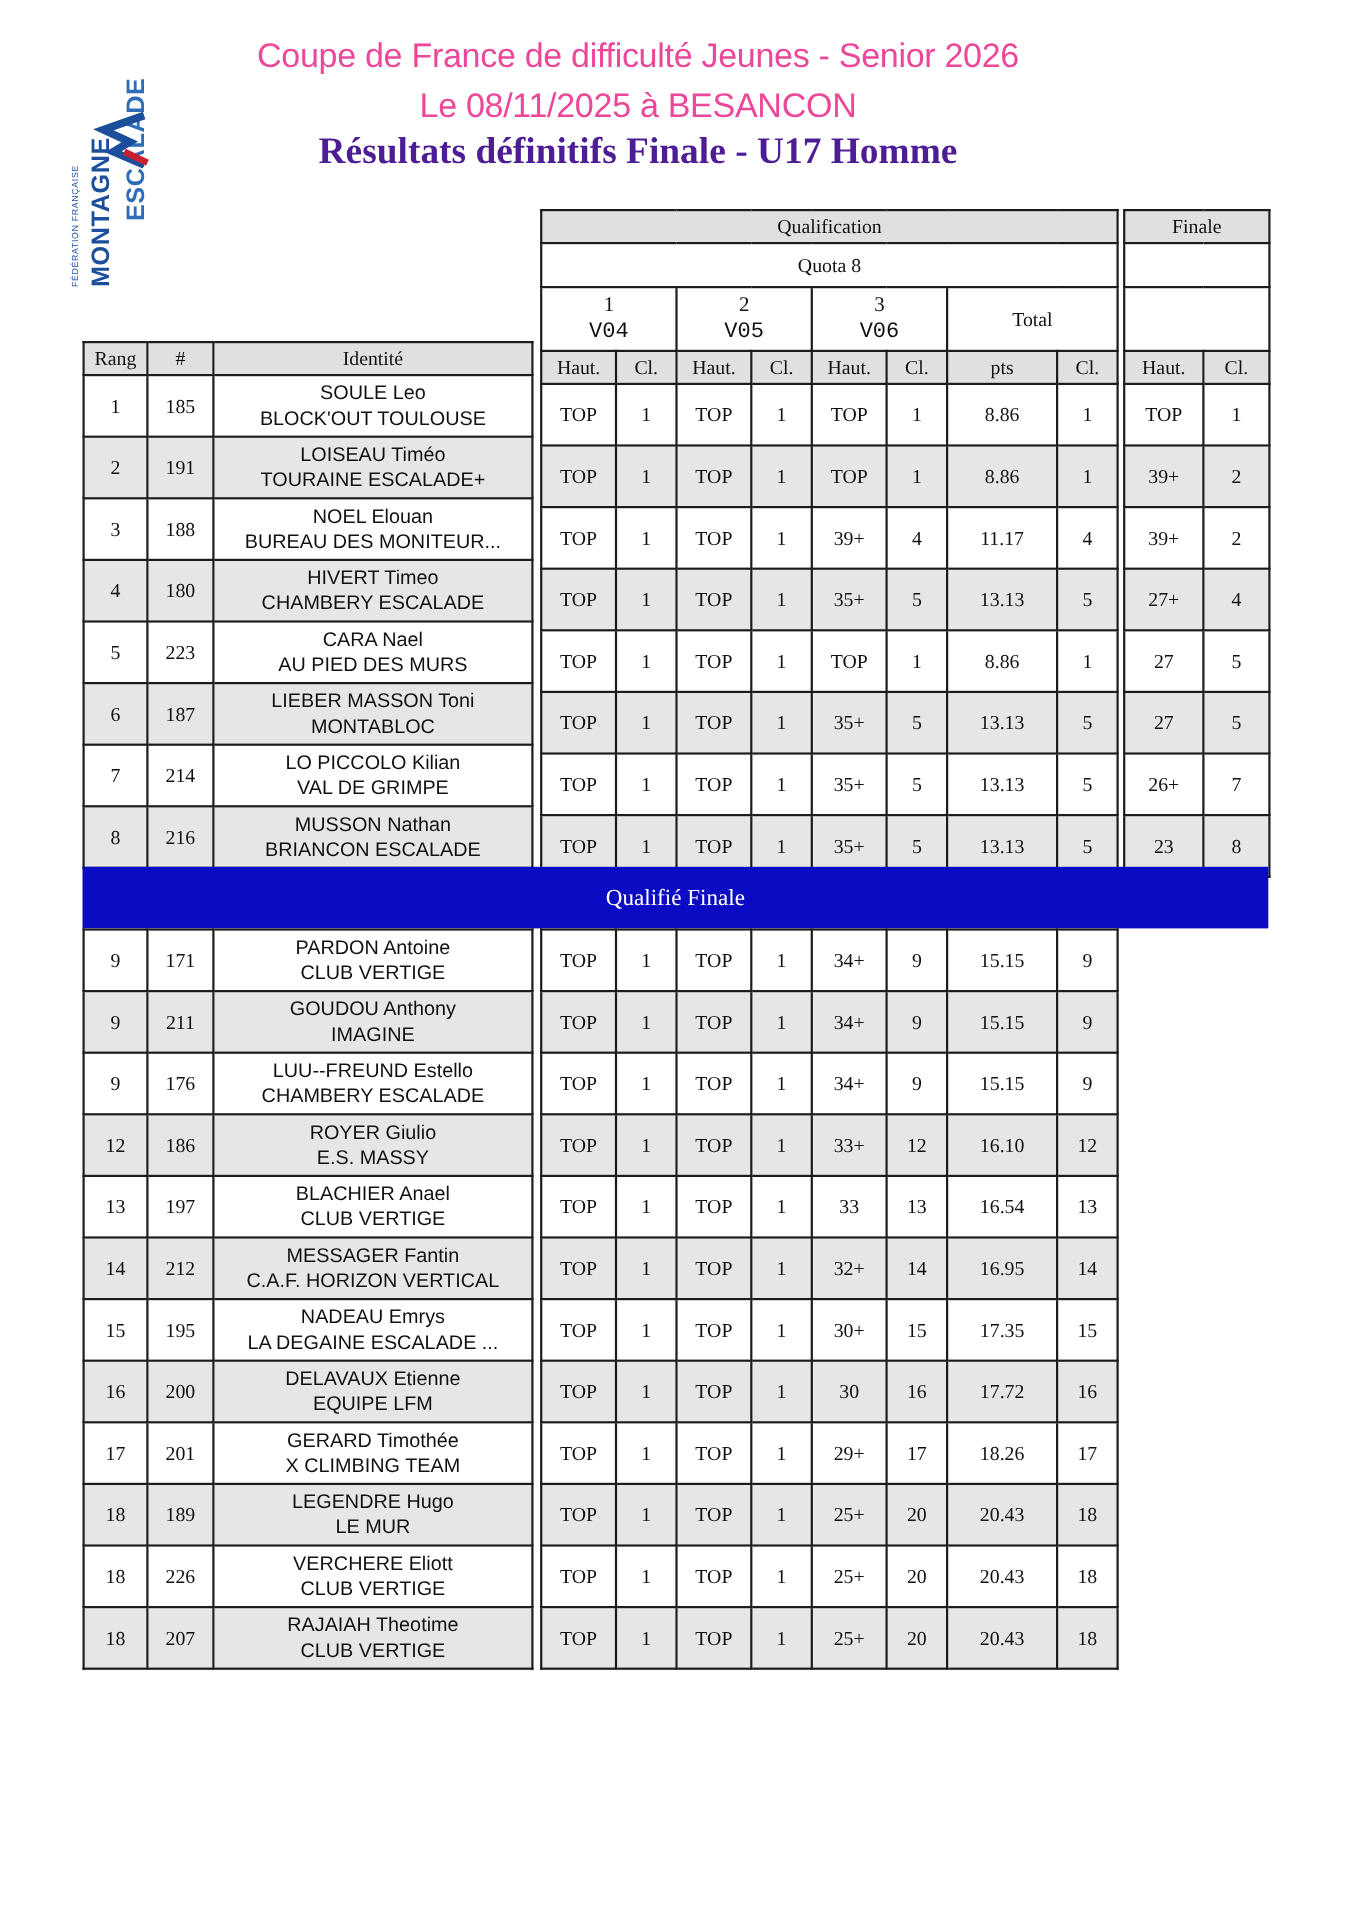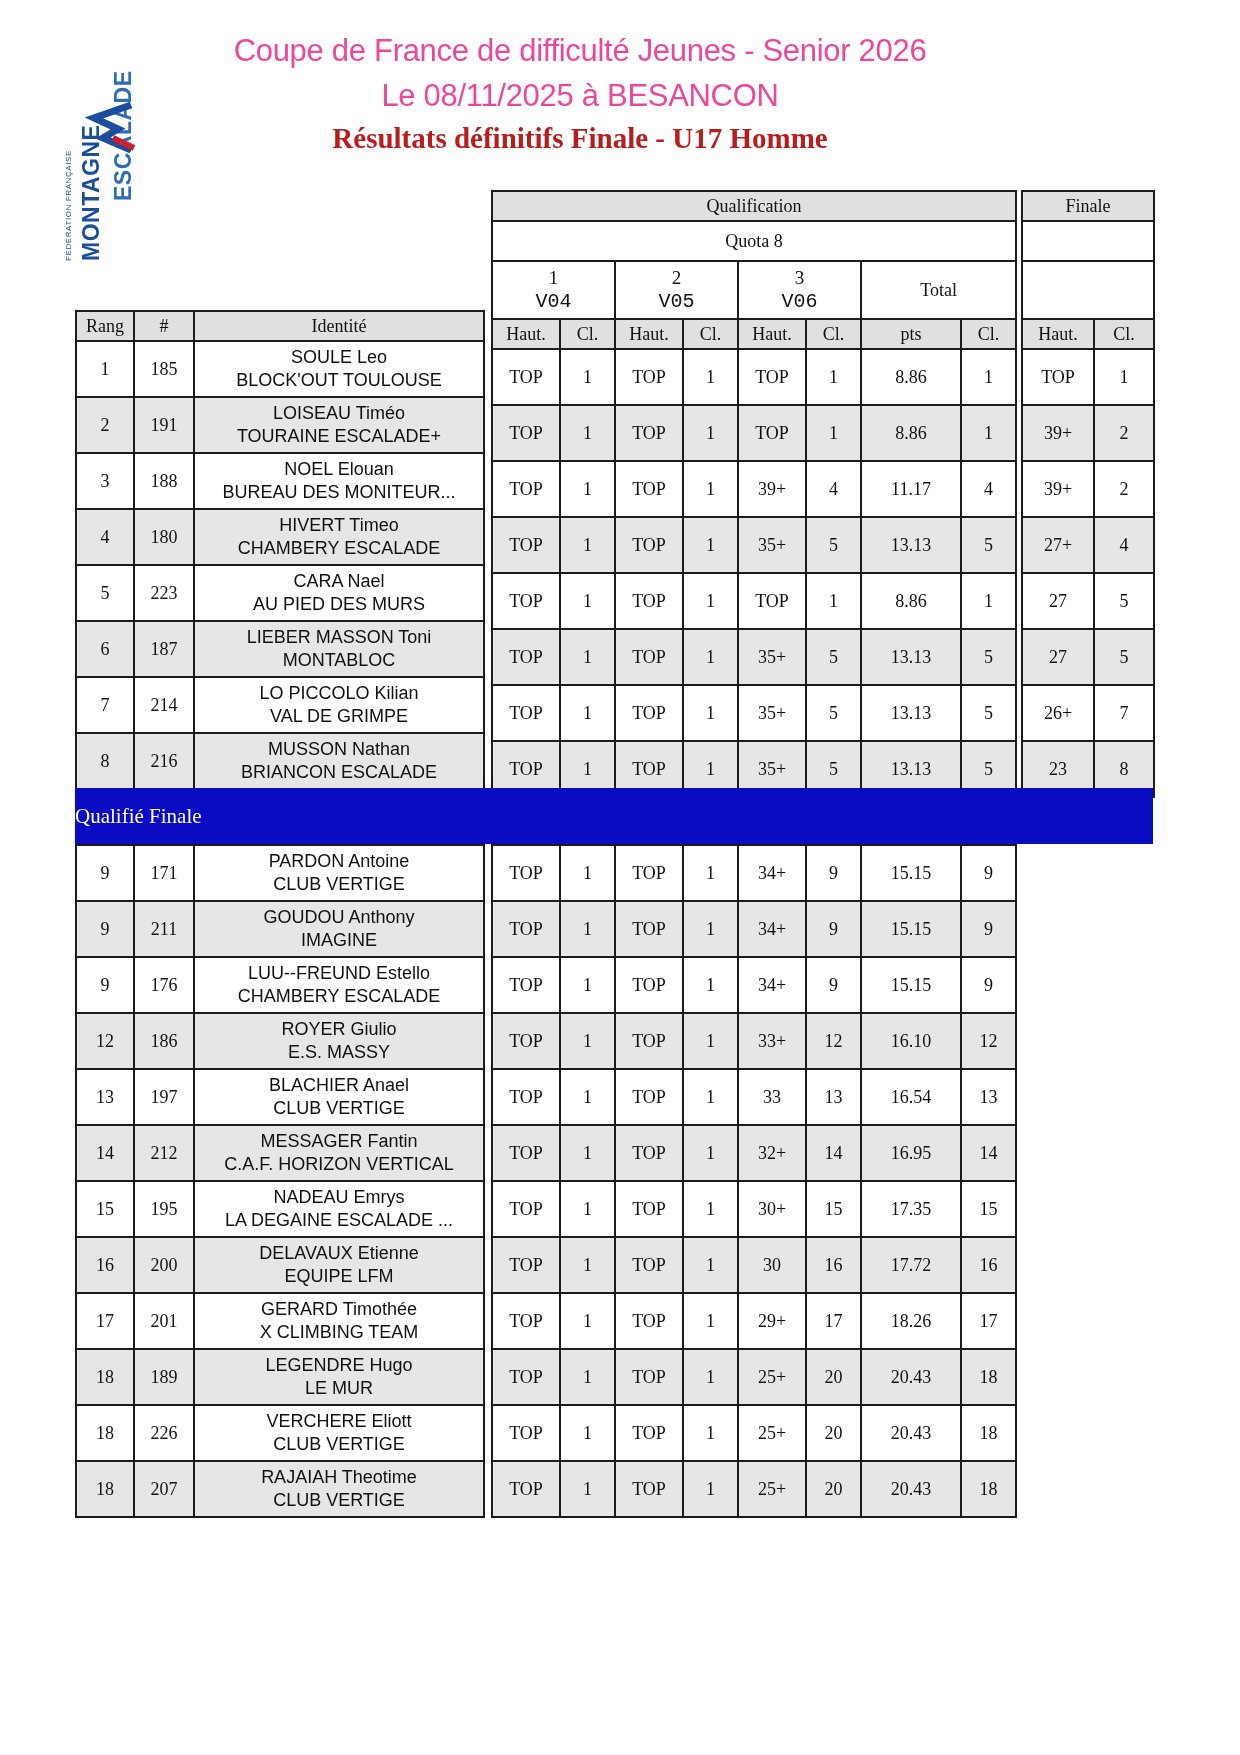--- a/index.html
+++ b/index.html
@@ -6,21 +6,21 @@
   body{
     width:1240px;height:1755px;position:relative;background:#ffffff;
     font-family:"Liberation Serif",serif;color:#111;
     -webkit-font-smoothing:antialiased;
   }
   .page{position:absolute;inset:0;background:#fff;overflow:hidden;}
 
   
   .titles{position:absolute;left:140px;top:28px;width:880px;text-align:center;}
   .t-sans{font-family:"Liberation Sans",sans-serif;font-size:31px;line-height:45px;color:#ec4899;letter-spacing:-0.3px;}
-  .t-serif{font-family:"Liberation Serif",serif;font-weight:bold;font-size:29px;line-height:40px;color:#b91c1c;}
+  .t-serif{font-family:"Liberation Serif",serif;font-weight:bold;font-size:34px;line-height:40px;color:#4c1d95;}
 
   
   .logo{position:absolute;left:30px;top:25px;width:120px;height:215px;}
   .vtext{
     position:absolute;writing-mode:vertical-rl;transform:rotate(180deg);
     font-family:"Liberation Sans",sans-serif;font-weight:bold;white-space:nowrap;
   }
   .logo-fed{left:34px;top:126px;height:110px;width:12px;font-size:8px;font-weight:normal;
     letter-spacing:0.6px;color:var(--logo-blue,#1b4e9b);}
   .logo-montagne{left:48px;top:114px;height:122px;width:28px;font-size:23px;letter-spacing:0.5px;
@@ -57,21 +57,21 @@
   }
   .round-num{font-family:"Liberation Serif",serif;font-size:19px;line-height:24px;}
   .round-route{font-family:Liberation Mono, monospace;font-size:20px;line-height:24px;}
   .total-cell{vertical-align:top;padding-top:7px;font-size:19px;}
   .quota-cell{font-size:19px;}
 
   
   .banner{
     position:absolute;left:75px;top:788px;width:1078px;height:56px;
     background:var(--banner-blue,#0b0bc4);color:#ffffff;
-    display:flex;align-items:center;
+    display:flex;align-items:center;justify-content:center;
     font-family:"Liberation Serif",serif;font-size:21px;
   }
 </style>
 </head>
 <body>
 
 <div class="page">
 
   <div class="logo">
     <div class="vtext logo-fed">FÉDÉRATION FRANÇAISE</div>

